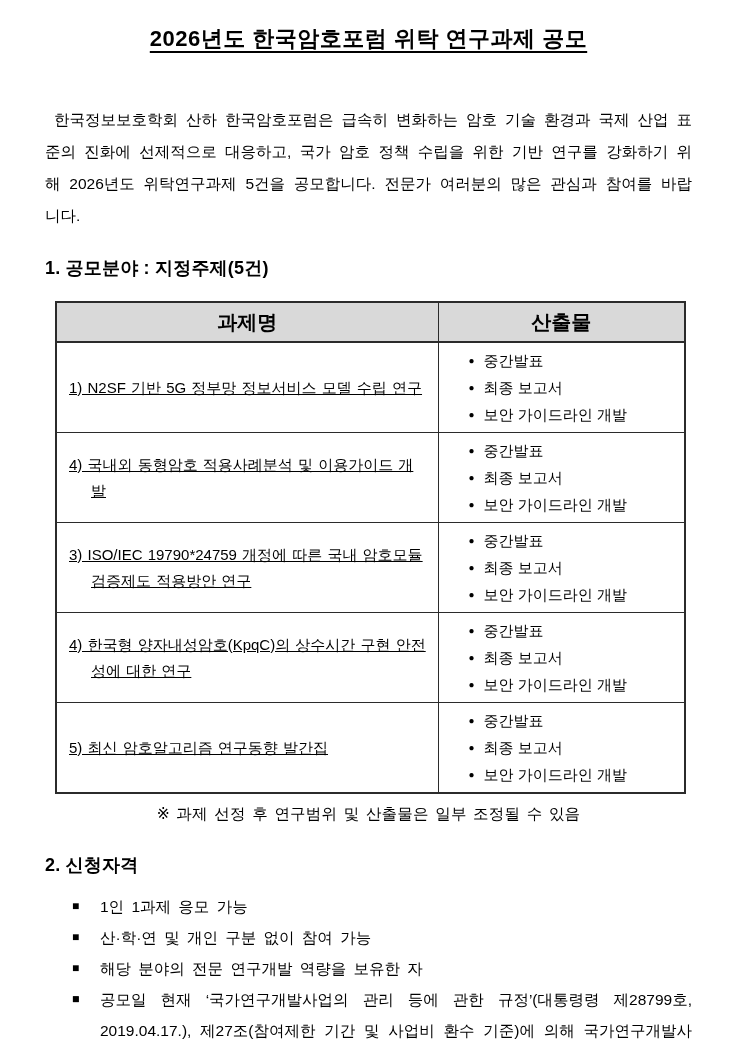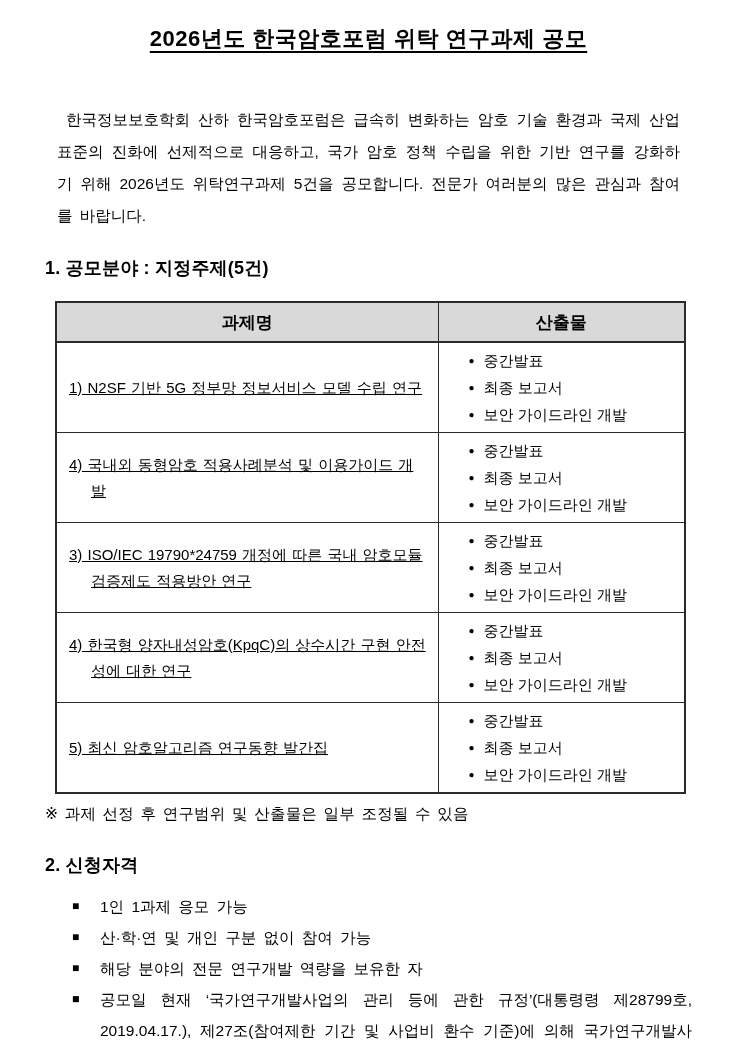--- a/index.html
+++ b/index.html
@@ -15,49 +15,49 @@
     background:var(--page-bg);color:var(--text);
     font-family:"Liberation Sans","DejaVu Sans",sans-serif;
   }
   .page{width:737px;height:1044px;padding:0 45px;}
   .title{
     margin:24px 0 12px;text-align:center;
     font-size:22px;font-weight:bold;letter-spacing:0.5px;
     text-decoration:underline;text-decoration-thickness:2px;text-underline-offset:5px;
   }
   .intro{
-    margin:50px 12px 0;font-size:15.5px;line-height:32px;
+    margin:50px 0 0;font-size:15.5px;line-height:32px;
     text-align:justify;text-indent:9px;word-spacing:3px;
   }
   .sec-heading{
     margin:24px 0 0;font-size:18px;font-weight:bold;letter-spacing:0.2px;
   }
   table.topics{
     margin:21px 0 0 10px;width:629px;
     border-collapse:collapse;table-layout:fixed;
     border:2.5px solid var(--table-border);
   }
   table.topics th{
     height:40px;background:var(--table-header-bg);
     border:1.5px solid var(--table-border);border-bottom-width:2.5px;
-    font-size:17px;font-weight:bold;text-align:center;
+    font-size:20px;font-weight:bold;text-align:center;
   }
   table.topics col.c-task{width:382px;}
   table.topics col.c-out{width:247px;}
   table.topics td{
     border:1.5px solid var(--table-border);
     height:82px;vertical-align:middle;font-size:15px;
   }
   td.task{padding:8px 10px 8px 12px;text-decoration:underline;}
   .task-inner{display:block;line-height:26px;padding-left:22px;text-indent:-22px;word-spacing:1px;}
   td.outputs{padding:4px 6px 4px 30px;}
   .out-line{line-height:27px;white-space:nowrap;}
   .dot{font-size:10px;margin-right:9px;vertical-align:2px;}
   .note{
-    margin:10px 0 4px;text-align:left;font-size:15.5px;word-spacing:2px;letter-spacing:0.2px;
+    margin:10px 0 4px;text-align:center;font-size:15.5px;word-spacing:2px;letter-spacing:0.2px;
   }
   .s2{margin-top:28px;}
   ul.req{list-style:none;margin:14px 0 0 27px;padding:0;}
   ul.req li{
     position:relative;padding-left:28px;
     font-size:15.5px;line-height:31px;text-align:justify;word-spacing:3px;
   }
   .sq{position:absolute;left:0;top:0;font-size:12px;line-height:31px;}
 </style>
 </head>

